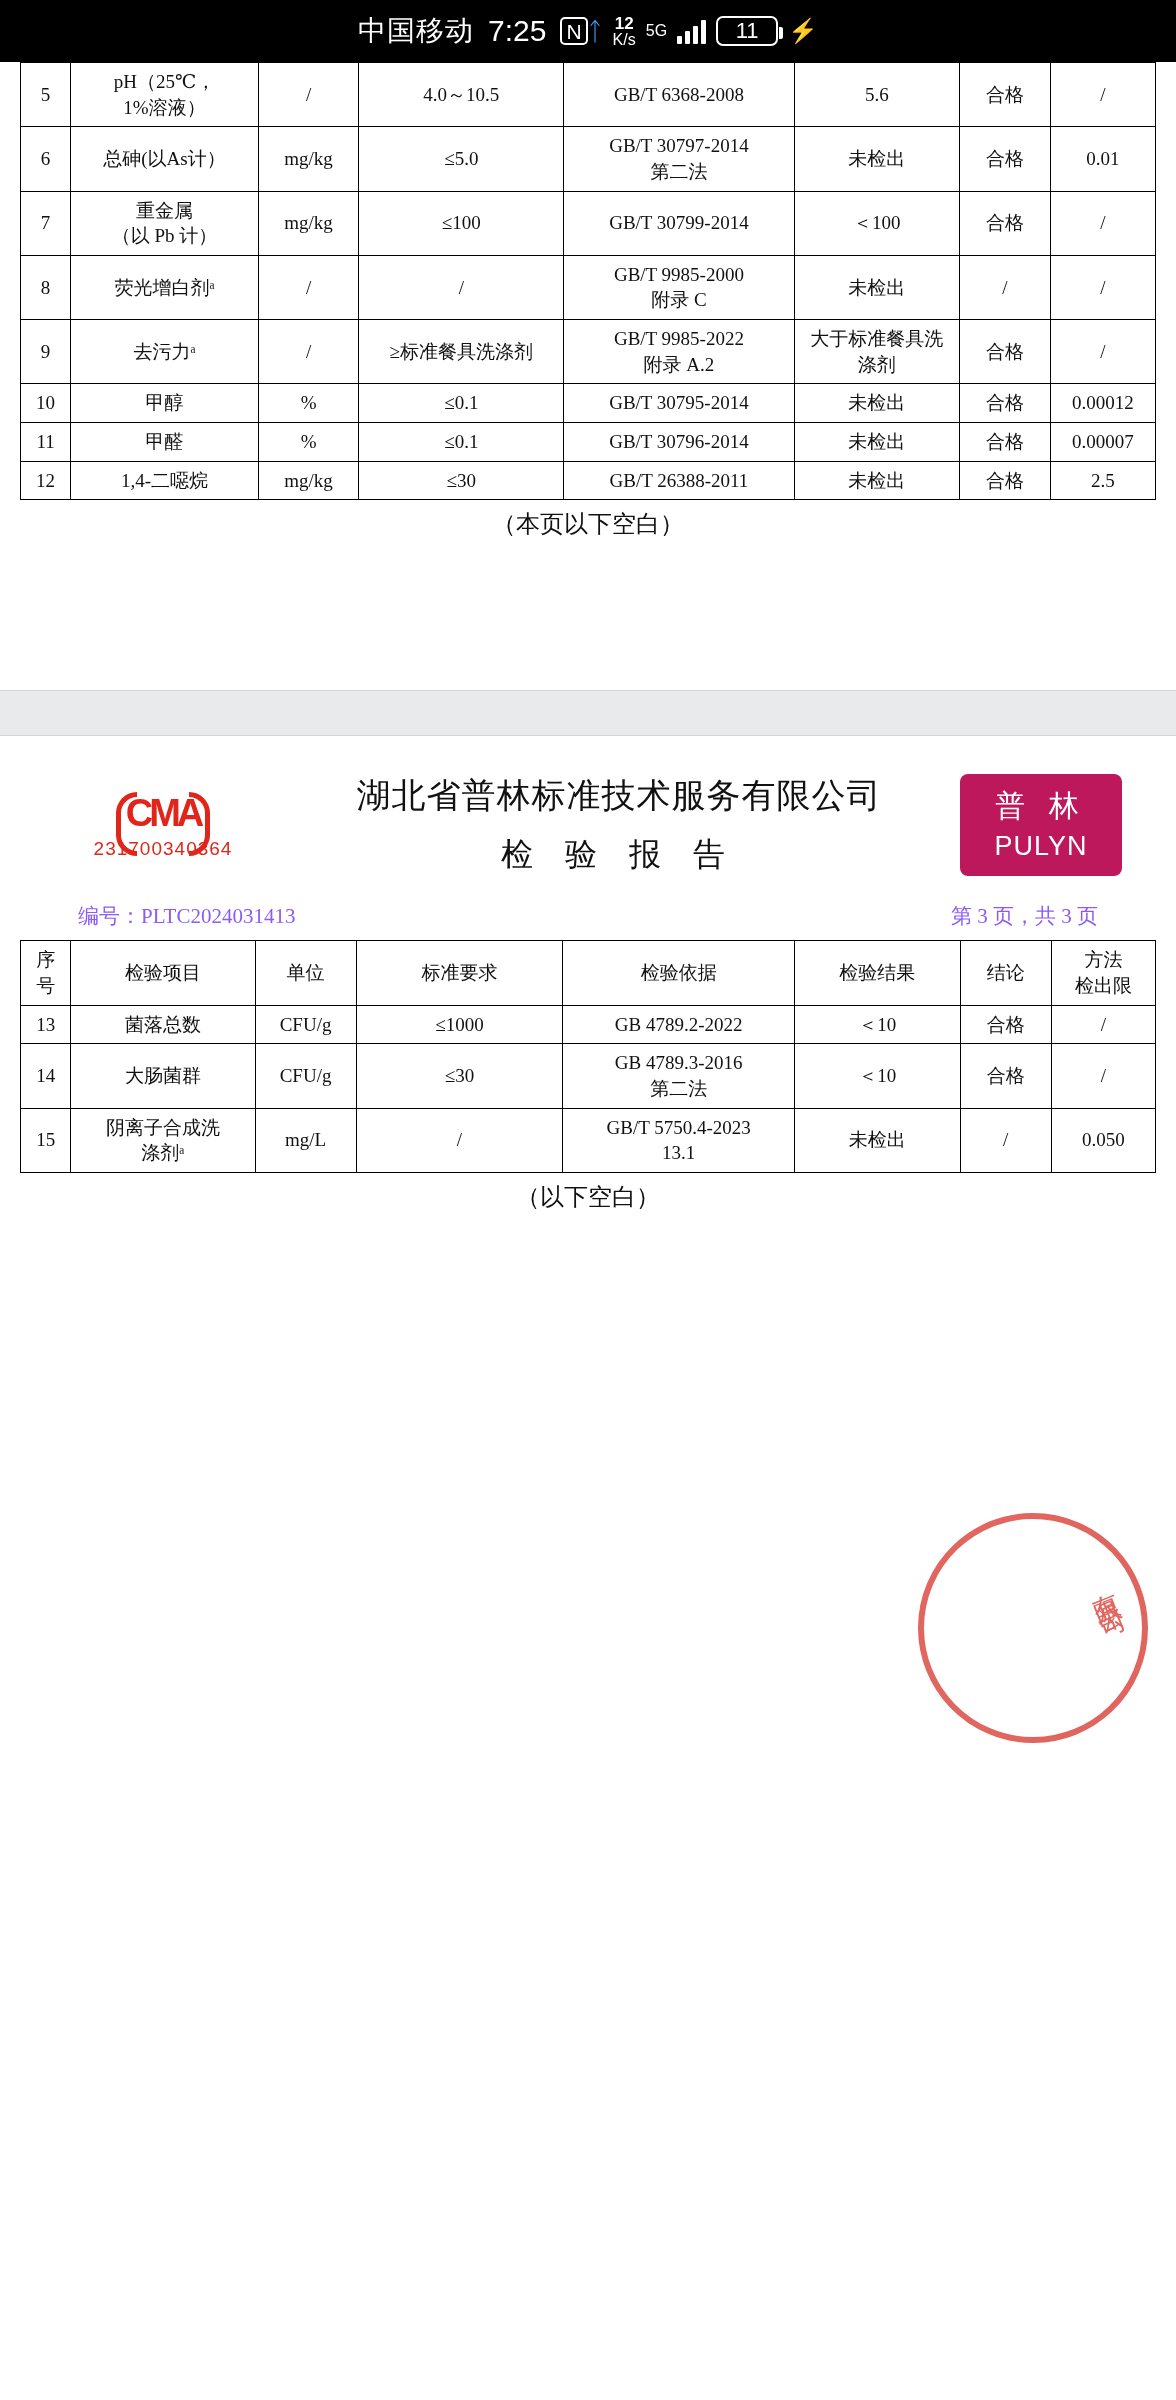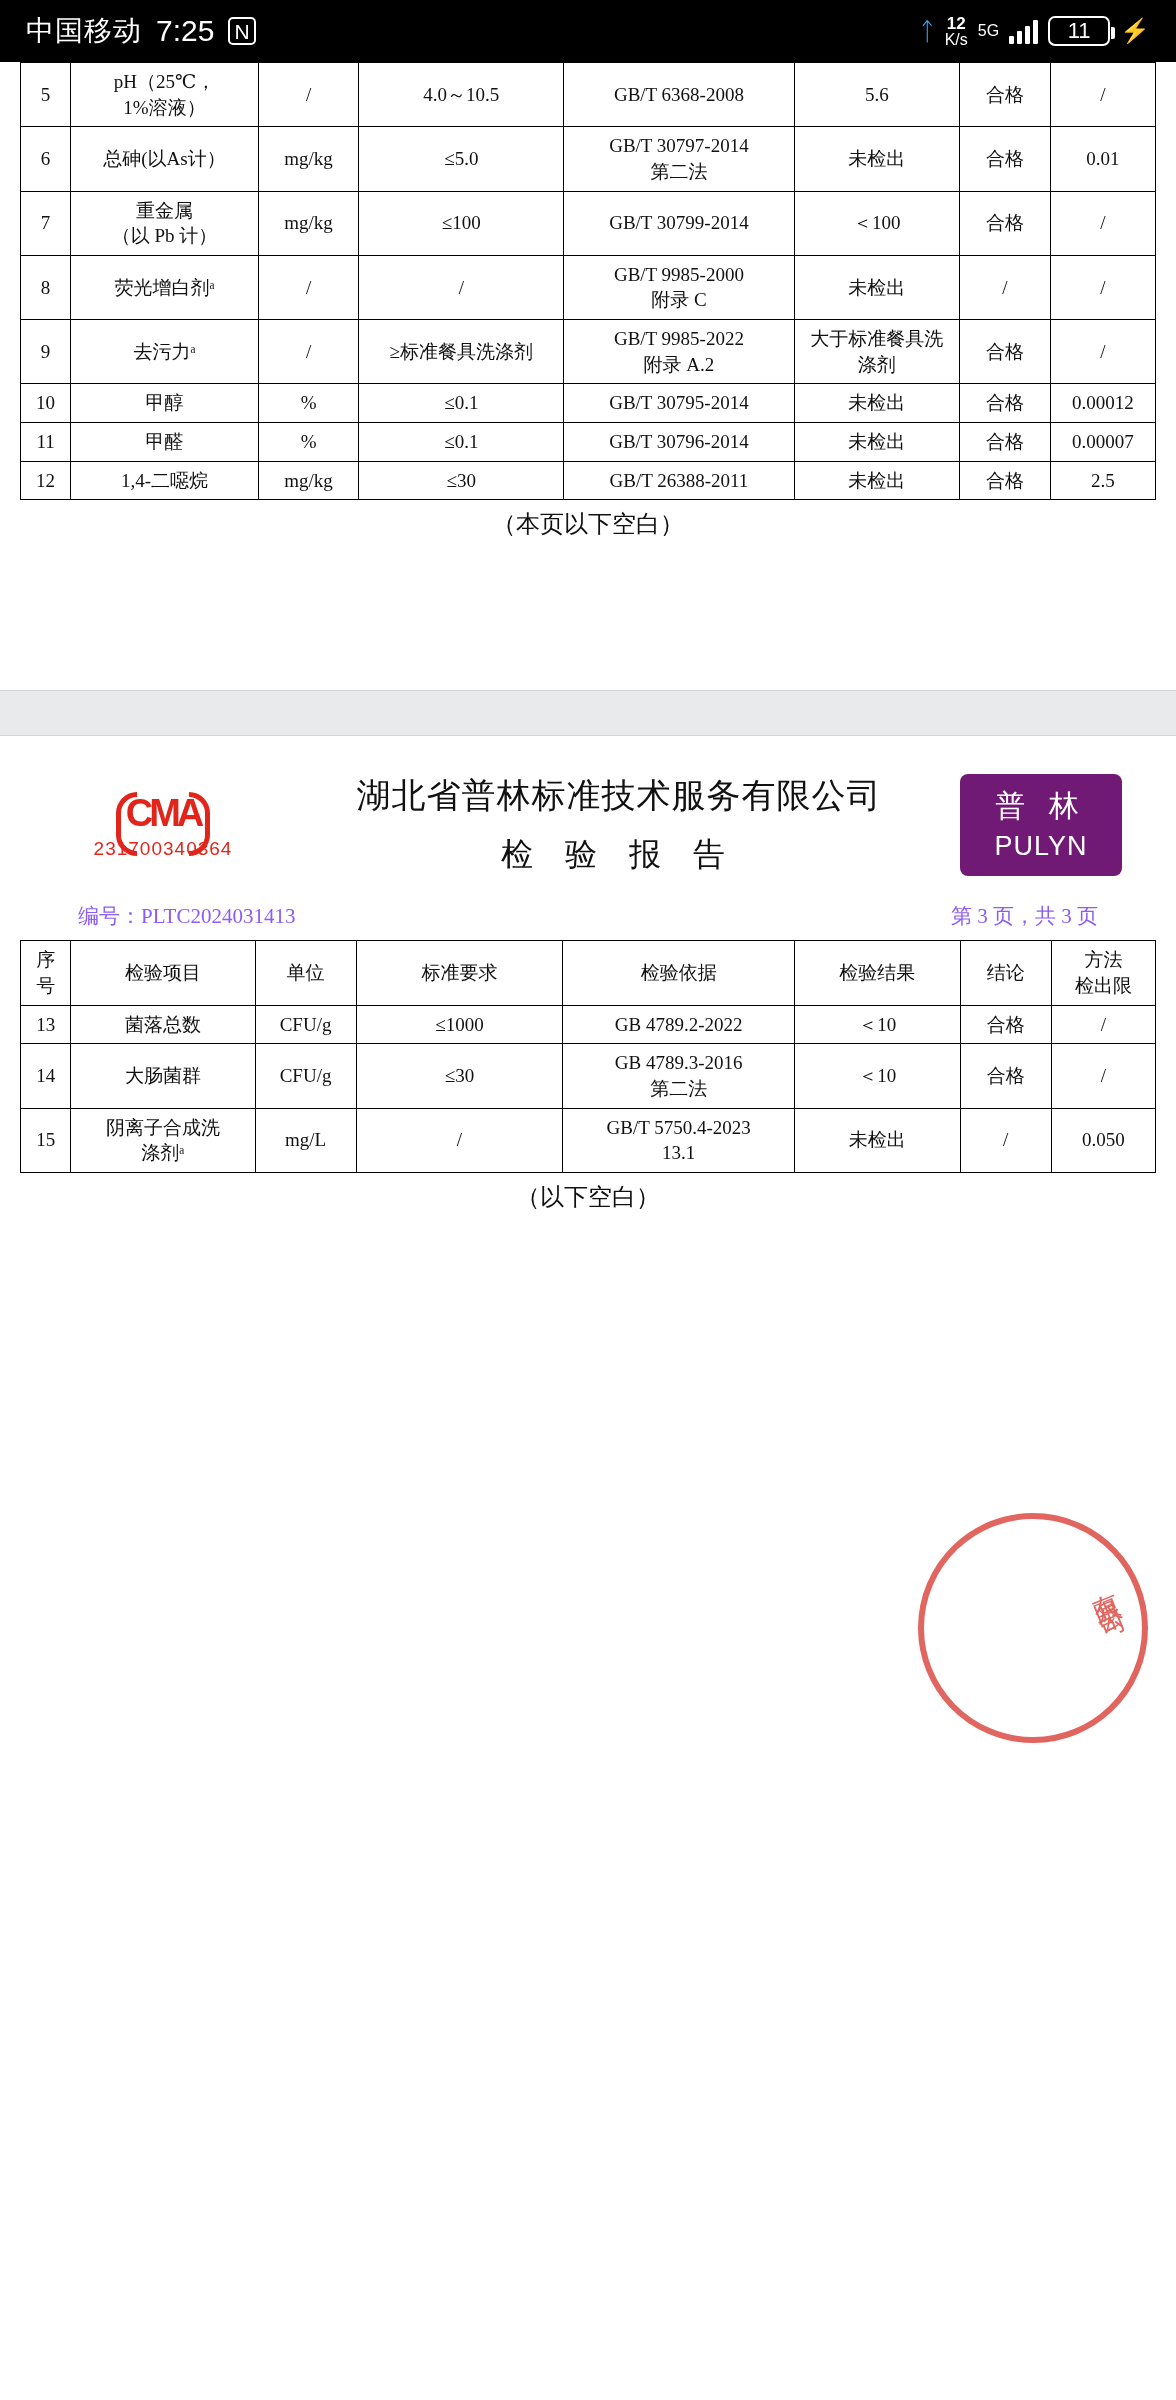--- a/index.html
+++ b/index.html
@@ -11,21 +11,21 @@
   }
   body { width: 1176px; min-height: 2400px; position: relative; }
 
   
   .statusbar {
     height: 62px;
     background: #000;
     color: #fff;
     display: flex;
     align-items: center;
-    justify-content: space-between;
+    justify-content: center;
     padding: 7px 26px;
     font-family: "Liberation Sans", sans-serif;
   }
   .sb-left { display: flex; align-items: center; gap: 14px; }
   .sb-carrier { font-size: 28px; letter-spacing: 1px; }
   .sb-time { font-size: 30px; font-weight: 500; }
   .sb-nfc {
     font-size: 21px; border: 2px solid #fff; border-radius: 5px;
     padding: 0 4px; line-height: 26px; height: 28px; display:inline-block;
   }
@@ -131,21 +131,21 @@
     color: #e1251b;
     font-size: 19px;
     margin-top: 4px;
     letter-spacing: 1px;
   }
   .rpt-titles { flex: 1; text-align: center; }
   .rpt-company { font-size: 34px; letter-spacing: 1px; color:#111; }
   .rpt-title { font-size: 32px; letter-spacing: 12px; margin-top: 14px; color:#111; }
   .brand-box {
     flex: 0 0 162px;
-    background: #701a75;
+    background: #be185d;
     color: #fff;
     text-align: center;
     border-radius: 8px;
     padding: 12px 6px 14px 6px;
     margin-right: 6px;
   }
   .brand-cn { font-size: 30px; letter-spacing: 8px; }
   .brand-en { font-family: "Liberation Sans", sans-serif; font-size: 27px; margin-top: 4px; letter-spacing: 1px;}
 
   .meta-row {

